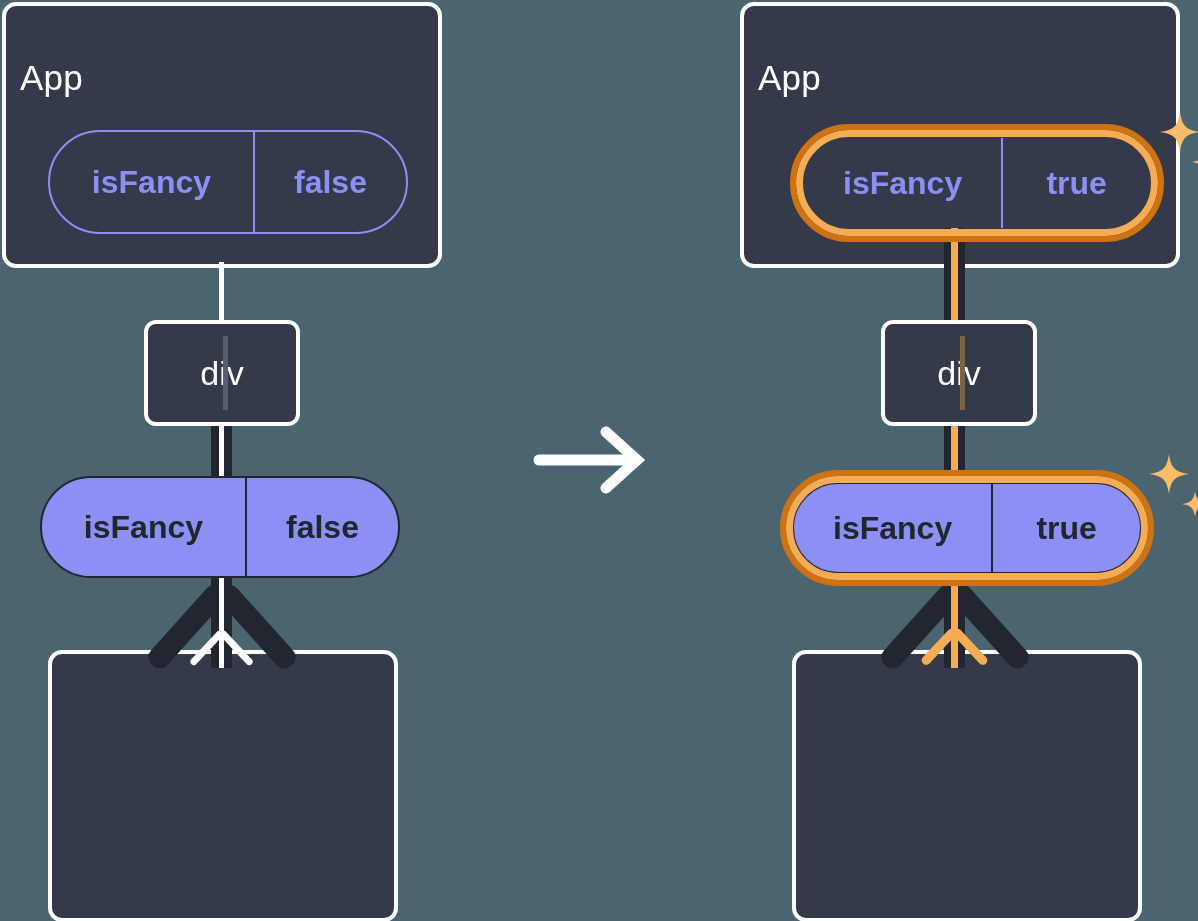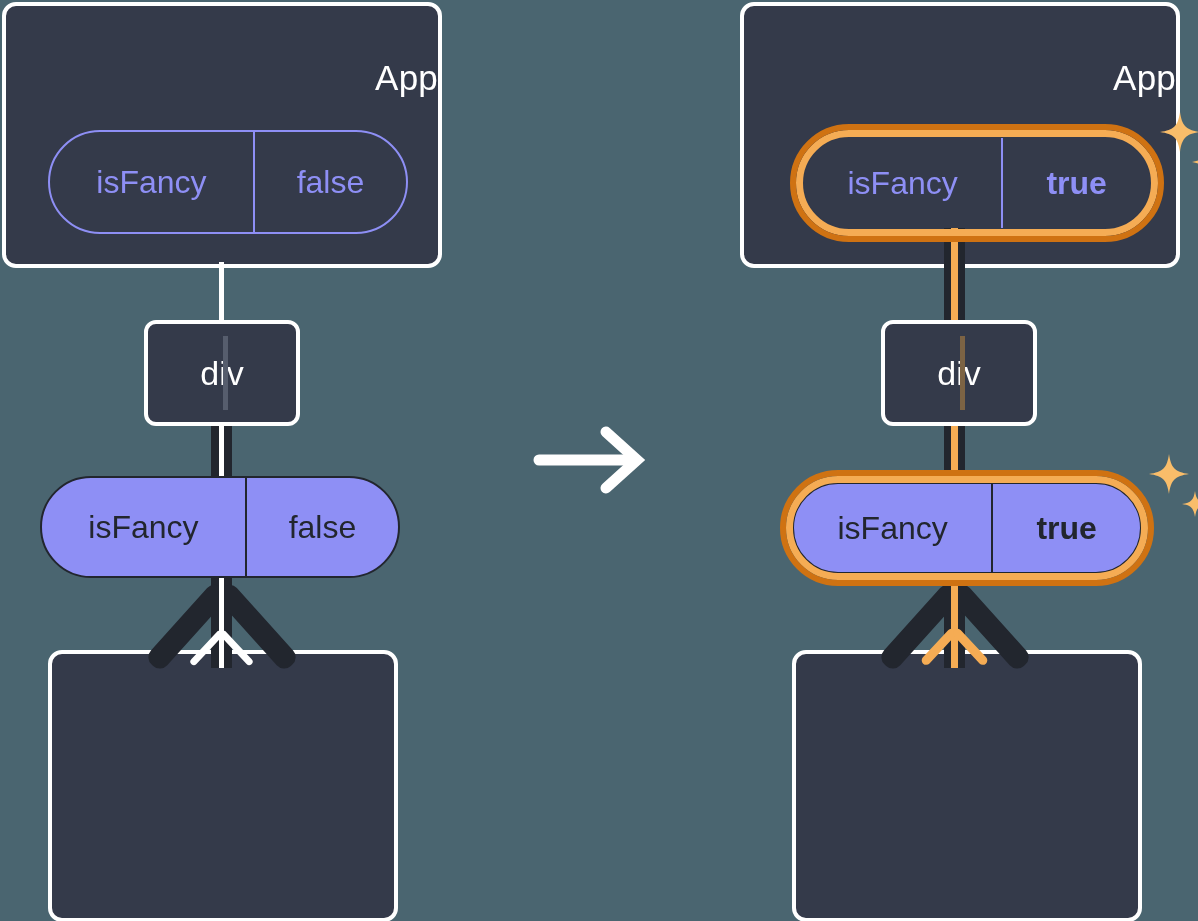--- a/index.html
+++ b/index.html
@@ -21,25 +21,26 @@
   .comp-box{
     position:absolute;
     background:#343a4a;
     border:4px solid #ffffff;
     border-radius:14px;
     box-sizing:border-box;
   }
   .comp-title{
     position:absolute;
     left:0;right:0;
-    text-align:right;
+    text-align:left;
     color:#ffffff;
     font-size:35px;
     letter-spacing:.2px;
     white-space:nowrap;
+    padding-left:14px;
   }
 
   
   .app-box{left:2px;top:2px;width:440px;height:266px;}
   .app-title{top:52px;}
 
   
   .counter-box{left:48px;top:650px;width:350px;height:272px;}
 
   
@@ -71,20 +72,21 @@
     box-sizing:border-box;
     display:flex;
     align-items:stretch;
     border-radius:999px;
     overflow:hidden;
   }
   .pill .cell{
     display:flex;align-items:center;justify-content:center;
     font-size:32px;
     white-space:nowrap;
+    font-weight:bold;
   }
 
   
   .pill.outline{
     border:2px solid #8e8ff5;
     background:transparent;
   }
   .pill.outline .cell{color:#8e8ff5;}
   .pill.outline .cell.key{flex:0 0 57%;border-right:2px solid #8e8ff5;}
   .pill.outline .cell.val{flex:1;}

